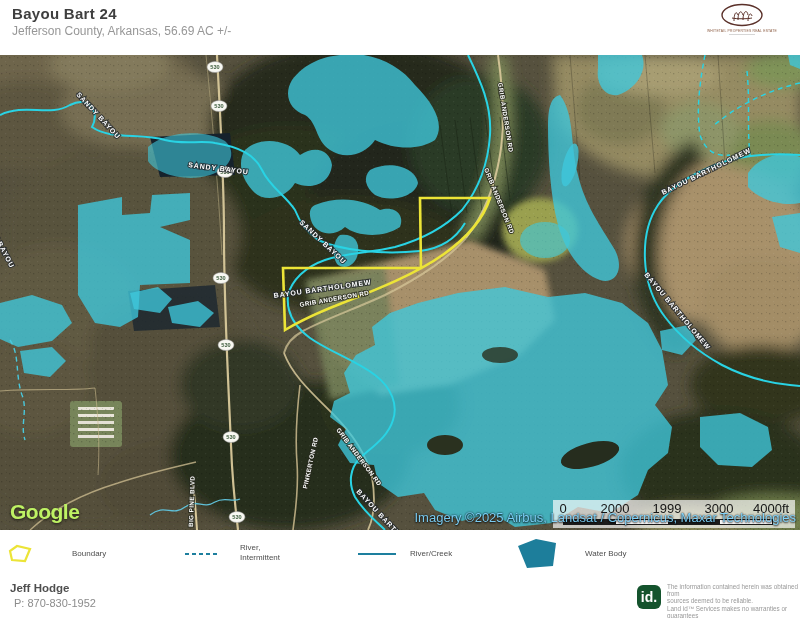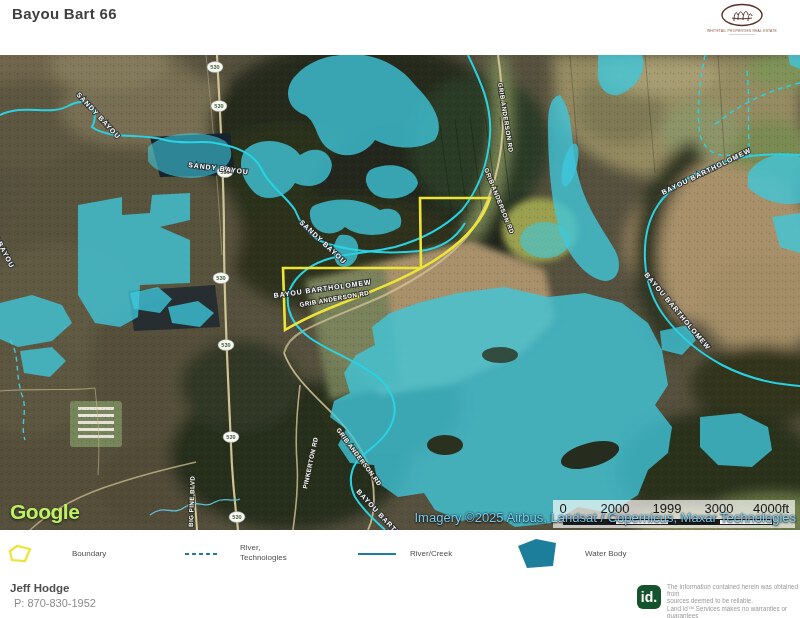--- a/index.html
+++ b/index.html
@@ -41,21 +41,22 @@
   .email{position:absolute;left:97px;top:20px;font-size:11px;color:#9c9c9c;}
   .landid{position:absolute;left:637px;top:8px;width:24px;height:24px;background:#14532d;border-radius:6px;
       color:#fff;font-weight:bold;font-size:14px;text-align:center;line-height:24px;}
   .disc{position:absolute;left:667px;top:6px;width:136px;font-size:6.3px;line-height:1.15;color:#999;}
 </style>
 </head>
 <body>
 
 <div class="page">
 
-  <div class="hdr-title">Bayou Bart 66</div>
+  <div class="hdr-title">Bayou Bart 24</div>
+  <div class="hdr-sub">Jefferson County, Arkansas, 56.69 AC +/-</div>
   <svg class="brand" viewBox="0 0 74 50">
     <ellipse cx="37" cy="13" rx="20" ry="10.5" fill="#fefefe" stroke="#5a3029" stroke-width="1.4"></ellipse>
     <g stroke="#5a3029" stroke-width="1" fill="none">
       <path d="M29,19 C29,12 31,8 33,13"></path>
       <path d="M33,18 C33,10 36,7 38,13"></path>
       <path d="M38,18 C38,9 42,7 43,13"></path>
       <path d="M43,19 C43,12 46,10 47,14"></path>
       <path d="M27,16 C31,17 43,17 47,16"></path>
     </g>
     <text x="37" y="29.5" text-anchor="middle" font-size="3.4" fill="#8a5a40" letter-spacing=".2">WHITETAIL PROPERTIES REAL ESTATE</text>
@@ -279,21 +280,21 @@
   <div class="legend">
     <svg class="lg-ic" style="left:8px;top:13px" width="26" height="22">
       <path d="M4,17 L2,8 L9,3 L22,6 L17,18 Z" fill="none" stroke="#ece437" stroke-width="2.2"></path>
     </svg>
     <div class="lg-lab" style="left:72px;top:19px">Boundary</div>
 
     <svg class="lg-ic" style="left:185px;top:21px" width="34" height="6">
       <line x1="0" y1="3" x2="34" y2="3" stroke="#1d7f9e" stroke-width="2.2" stroke-dasharray="4 3"></line>
     </svg>
     <div class="lg-lab" style="left:240px;top:13px">River,</div>
-    <div class="lg-lab" style="left:240px;top:23px">Technologies</div>
+    <div class="lg-lab" style="left:240px;top:23px">Intermittent</div>
 
     <svg class="lg-ic" style="left:358px;top:21px" width="38" height="6">
       <line x1="0" y1="3" x2="38" y2="3" stroke="#1d7f9e" stroke-width="2.2"></line>
     </svg>
     <div class="lg-lab" style="left:410px;top:19px">River/Creek</div>
 
     <svg class="lg-ic" style="left:515px;top:7px" width="45" height="33">
       <path d="M3,9 L21,2 L41,6 L38,29 L12,31 Z" fill="#1d7e9b"></path>
     </svg>
     <div class="lg-lab" style="left:585px;top:19px">Water Body</div>

